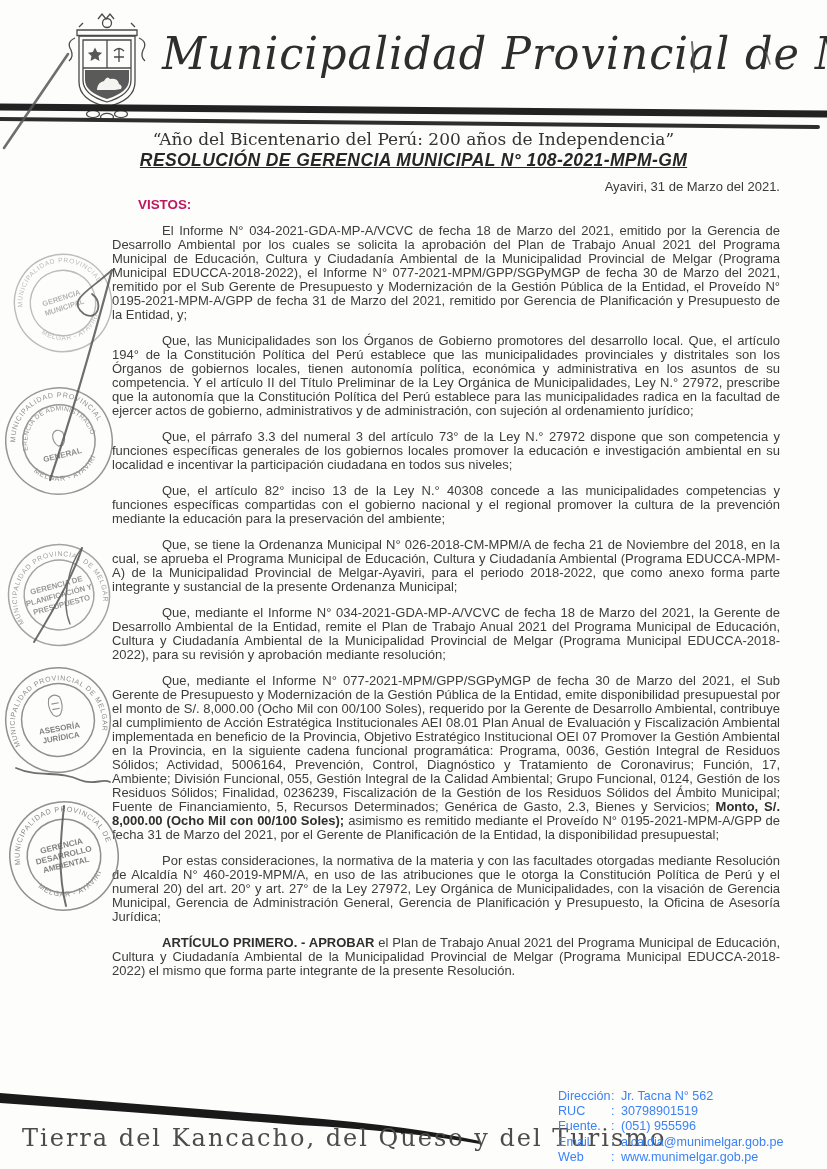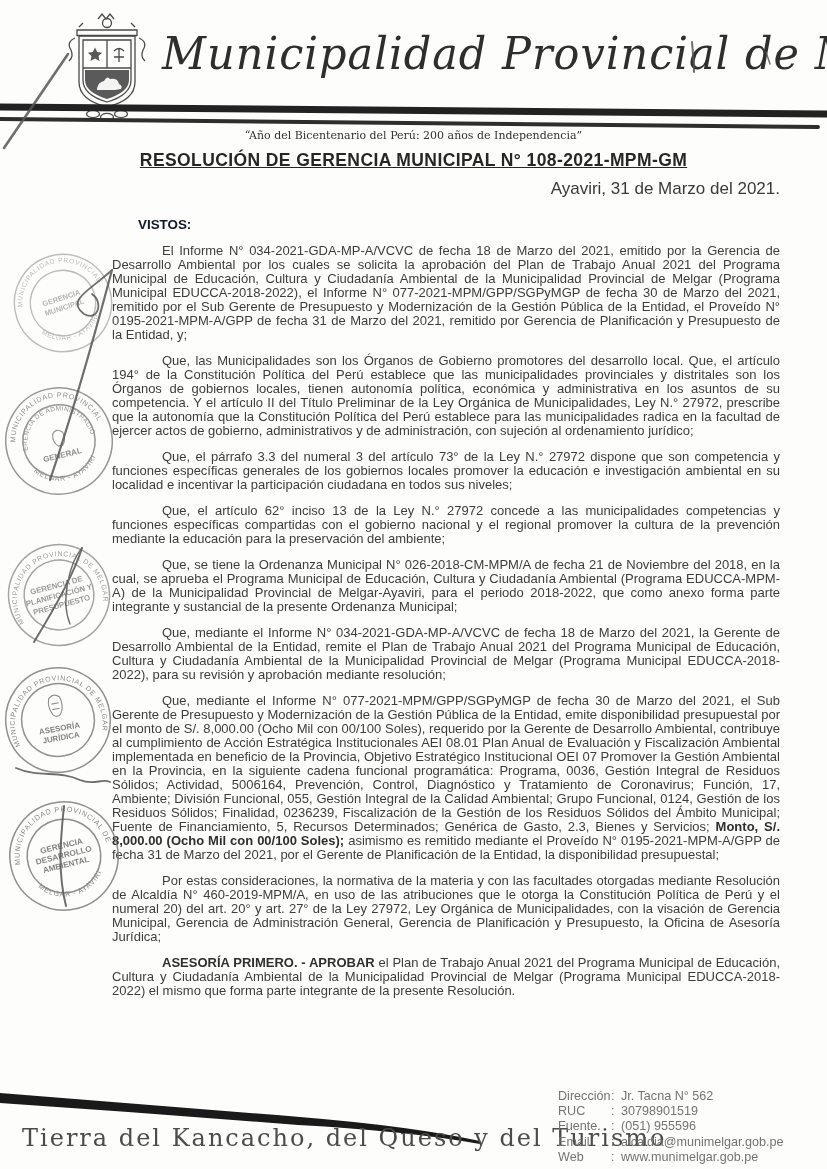--- a/index.html
+++ b/index.html
@@ -16,31 +16,31 @@
     font-family:"DejaVu Serif", serif; font-style:italic; font-weight:500;
     font-size:43px; color:#2e2e2e; letter-spacing:1px; white-space:nowrap;
     transform:scaleY(1.04);
   }
   .band1{position:absolute; left:-4px; top:107px; width:836px; height:7px;
     background:#222; transform:rotate(.5deg); border-radius:0 4px 4px 0;}
   .band2{position:absolute; left:-4px; top:121px; width:824px; height:4px;
     background:#2e2e2e; transform:rotate(.55deg); border-radius:0 3px 3px 0;}
   .motto{
     position:absolute; left:0; top:129px; width:100%; text-align:center;
-    font-family:"DejaVu Serif", serif; font-size:11px; color:#333;
+    font-family:"DejaVu Serif", serif; font-size:17px; color:#333;
   }
   .res-title{
     position:absolute; left:0; top:150px; width:100%; text-align:center;
-    font-weight:bold; font-size:17.5px; letter-spacing:.4px;
+    font-weight:bold; font-style:italic; font-size:17.5px; letter-spacing:.4px;
     color:#262626; text-decoration:underline;
   }
   
   .bodytext{position:absolute; left:112px; top:179px; width:668px;}
-  .dateline{text-align:right; font-size:17px; margin:0 0 18px; color:#3a3a3a;}
-  .hd{font-weight:bold; font-size:13.4px; color:#0f172a; margin:0 0 10px 26px;}
+  .dateline{text-align:right; font-size:13px; margin:0 0 3px; color:#3a3a3a;}
+  .hd{font-weight:bold; font-size:13.4px; color:#be185d; margin:0 0 10px 26px;}
   .para{
     margin:12px 0 10px; font-size:13px; line-height:14px;
     text-align:justify; text-indent:50px; color:#3d3d3d;
   }
   .para b{color:#2f2f2f;}
   
   .stamp{position:absolute;}
   .sc{fill:none; stroke:#7d7d7d; stroke-width:1.6;}
   .sring{font-size:7.5px; letter-spacing:.8px; fill:#757575;}
   .sring2{font-size:6.8px; letter-spacing:.4px; fill:#757575;}
@@ -53,21 +53,21 @@
   .st-e{left:6px;   top:798px; width:116px; height:116px; transform:rotate(-14deg); opacity:.85;}
   .ink{position:absolute; left:0; top:0; pointer-events:none;}
   
   .swoosh{position:absolute; left:0; top:1085px; pointer-events:none;}
   .slogan{
     position:absolute; left:22px; top:1124px; white-space:nowrap;
     font-family:"DejaVu Serif", serif; font-size:24px;
     letter-spacing:2px; color:#4c4c4c;
   }
   .contact{position:absolute; left:558px; top:1089px; font-size:12.6px;
-    line-height:15.2px; color:#737373;}
+    line-height:15.2px; color:#3b82f6;}
   .c-label{display:inline-block; width:53px;}
   .c-sep{display:inline-block; width:10px;}
 </style>
 </head>
 <body>
 
 <div class="page">
 
   <svg class="coat" viewBox="0 0 122 118">
     <g stroke="#4a4a4a" fill="none" stroke-width="1.3">
@@ -97,26 +97,26 @@
 
   <div class="motto">“Año del Bicentenario del Perú: 200 años de Independencia”</div>
   <div class="res-title">RESOLUCIÓN DE GERENCIA MUNICIPAL N° 108-2021-MPM-GM</div>
 
   <div class="bodytext">
     <div class="dateline">Ayaviri, 31 de Marzo del 2021.</div>
     <div class="hd">VISTOS:</div>
     <p class="para">El Informe N° 034-2021-GDA-MP-A/VCVC de fecha 18 de Marzo del 2021, emitido por la Gerencia de Desarrollo Ambiental por los cuales se solicita la aprobación del Plan de Trabajo Anual 2021 del Programa Municipal de Educación, Cultura y Ciudadanía Ambiental de la Municipalidad Provincial de Melgar (Programa Municipal EDUCCA-2018-2022), el Informe N° 077-2021-MPM/GPP/SGPyMGP de fecha 30 de Marzo del 2021, remitido por el Sub Gerente de Presupuesto y Modernización de la Gestión Pública de la Entidad, el Proveído N° 0195-2021-MPM-A/GPP de fecha 31 de Marzo del 2021, remitido por Gerencia de Planificación y Presupuesto de la Entidad, y;</p>
     <p class="para">Que, las Municipalidades son los Órganos de Gobierno promotores del desarrollo local. Que, el artículo 194° de la Constitución Política del Perú establece que las municipalidades provinciales y distritales son los Órganos de gobiernos locales, tienen autonomía política, económica y administrativa en los asuntos de su competencia. Y el artículo II del Título Preliminar de la Ley Orgánica de Municipalidades, Ley N.° 27972, prescribe que la autonomía que la Constitución Política del Perú establece para las municipalidades radica en la facultad de ejercer actos de gobierno, administrativos y de administración, con sujeción al ordenamiento jurídico;</p>
     <p class="para">Que, el párrafo 3.3 del numeral 3 del artículo 73° de la Ley N.° 27972 dispone que son competencia y funciones específicas generales de los gobiernos locales promover la educación e investigación ambiental en su localidad e incentivar la participación ciudadana en todos sus niveles;</p>
-    <p class="para">Que, el artículo 62° inciso 13 de la Ley N.° 27972 concede a las municipalidades competencias y funciones específicas compartidas con el gobierno nacional y el regional promover la cultura de la prevención mediante la educación para la preservación del ambiente;</p>
+    <p class="para">Que, el artículo 82° inciso 13 de la Ley N.° 40308 concede a las municipalidades competencias y funciones específicas compartidas con el gobierno nacional y el regional promover la cultura de la prevención mediante la educación para la preservación del ambiente;</p>
     <p class="para">Que, se tiene la Ordenanza Municipal N° 026-2018-CM-MPM/A de fecha 21 de Noviembre del 2018, en la cual, se aprueba el Programa Municipal de Educación, Cultura y Ciudadanía Ambiental (Programa EDUCCA-MPM-A) de la Municipalidad Provincial de Melgar-Ayaviri, para el periodo 2018-2022, que como anexo forma parte integrante y sustancial de la presente Ordenanza Municipal;</p>
     <p class="para">Que, mediante el Informe N° 034-2021-GDA-MP-A/VCVC de fecha 18 de Marzo del 2021, la Gerente de Desarrollo Ambiental de la Entidad, remite el Plan de Trabajo Anual 2021 del Programa Municipal de Educación, Cultura y Ciudadanía Ambiental de la Municipalidad Provincial de Melgar (Programa Municipal EDUCCA-2018-2022), para su revisión y aprobación mediante resolución;</p>
     <p class="para"><span>Que, mediante el Informe N° 077-2021-MPM/GPP/SGPyMGP de fecha 30 de Marzo del 2021, el Sub Gerente de Presupuesto y Modernización de la Gestión Pública de la Entidad, emite disponibilidad presupuestal por el monto de S/. 8,000.00 (Ocho Mil con 00/100 Soles), requerido por la Gerente de Desarrollo Ambiental, contribuye al cumplimiento de Acción Estratégica Institucionales AEI 08.01 Plan Anual de Evaluación y Fiscalización Ambiental implementada en beneficio de la Provincia, Objetivo Estratégico Institucional OEI 07 Promover la Gestión Ambiental en la Provincia, en la siguiente cadena funcional programática: Programa, 0036, Gestión Integral de Residuos Sólidos; Actividad, 5006164, Prevención, Control, Diagnóstico y Tratamiento de Coronavirus; Función, 17, Ambiente; División Funcional, 055, Gestión Integral de la Calidad Ambiental; Grupo Funcional, 0124, Gestión de los Residuos Sólidos; Finalidad, 0236239, Fiscalización de la Gestión de los Residuos Sólidos del Ámbito Municipal; Fuente de Financiamiento, 5, Recursos Determinados; Genérica de Gasto, 2.3, Bienes y Servicios; </span><b>Monto, S/. 8,000.00 (Ocho Mil con 00/100 Soles);</b><span> asimismo es remitido mediante el Proveído N° 0195-2021-MPM-A/GPP de fecha 31 de Marzo del 2021, por el Gerente de Planificación de la Entidad, la disponibilidad presupuestal;</span></p>
     <p class="para">Por estas consideraciones, la normativa de la materia y con las facultades otorgadas mediante Resolución de Alcaldía N° 460-2019-MPM/A, en uso de las atribuciones que le otorga la Constitución Política de Perú y el numeral 20) del art. 20° y art. 27° de la Ley 27972, Ley Orgánica de Municipalidades, con la visación de Gerencia Municipal, Gerencia de Administración General, Gerencia de Planificación y Presupuesto, la Oficina de Asesoría Jurídica;</p>
-    <p class="para"><b>ASESORÍA PRIMERO. - APROBAR</b><span> el Plan de Trabajo Anual 2021 del Programa Municipal de Educación, Cultura y Ciudadanía Ambiental de la Municipalidad Provincial de Melgar (Programa Municipal EDUCCA-2018-2022) el mismo que forma parte integrante de la presente Resolución.</span></p>
+    <p class="para"><b>ARTÍCULO PRIMERO. - APROBAR</b><span> el Plan de Trabajo Anual 2021 del Programa Municipal de Educación, Cultura y Ciudadanía Ambiental de la Municipalidad Provincial de Melgar (Programa Municipal EDUCCA-2018-2022) el mismo que forma parte integrante de la presente Resolución.</span></p>
   </div>
 
   <svg class="stamp st-a" viewBox="0 0 120 120">
     <defs>
       <path id="sAt" d="M 14,60 A 46,46 0 0 1 106,60"></path>
       <path id="sAb" d="M 18,60 A 42,42 0 0 0 102,60"></path>
     </defs>
     <circle cx="60" cy="60" r="55" class="sc"></circle>
       <circle cx="60" cy="60" r="37" class="sc"></circle>
     <text class="sring" text-anchor="middle"><textPath href="#sAt" startOffset="50%">MUNICIPALIDAD PROVINCIAL</textPath></text>

